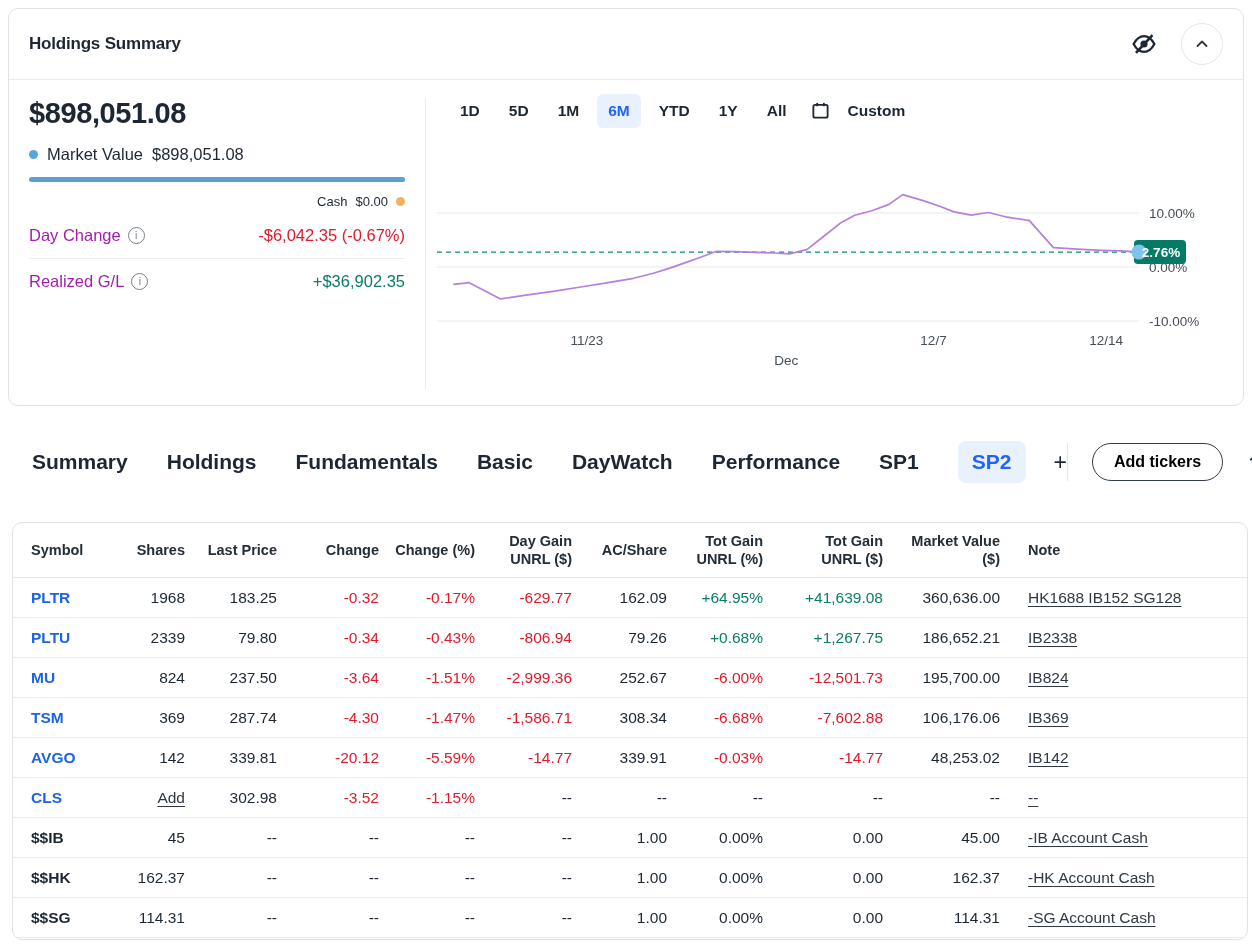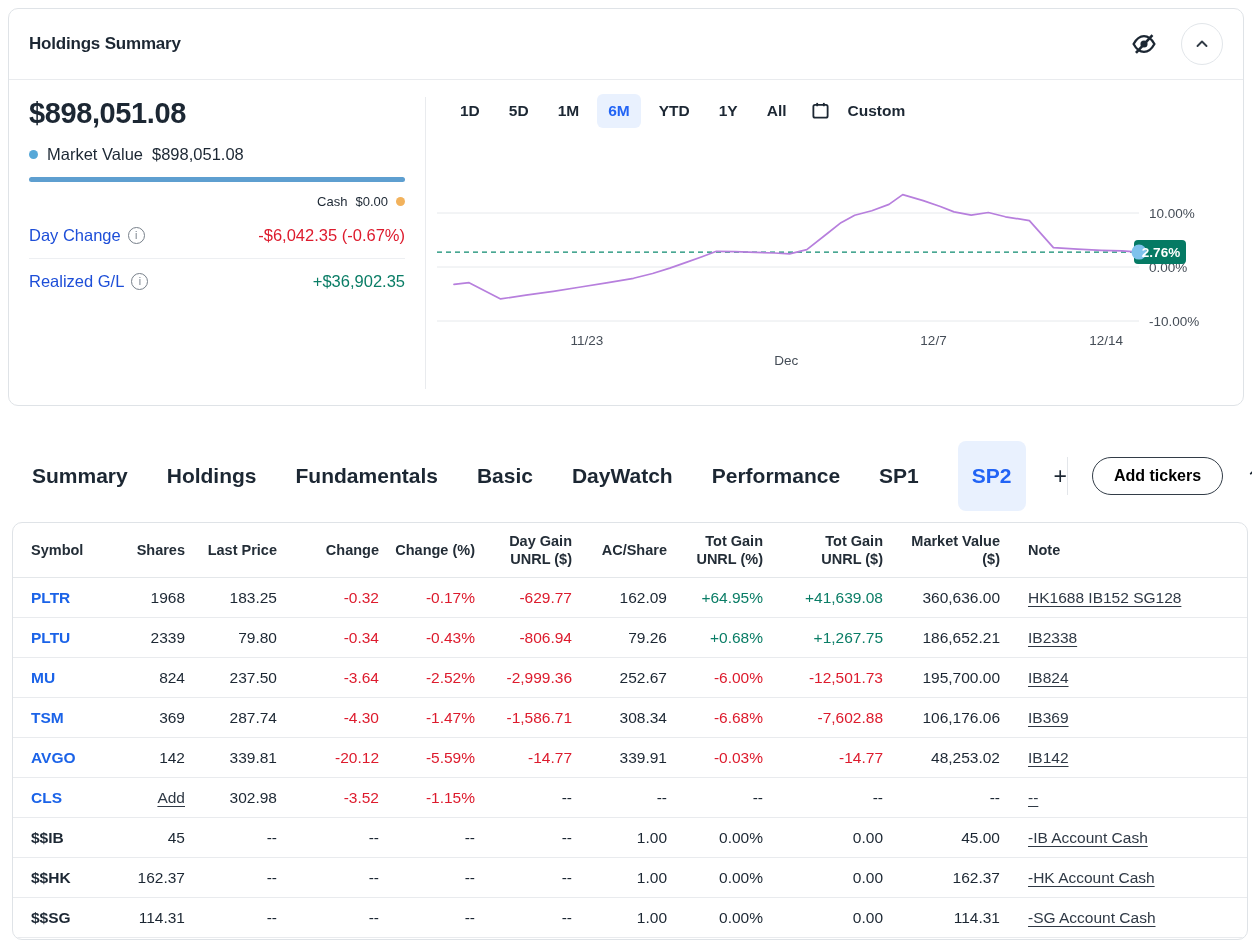--- a/index.html
+++ b/index.html
@@ -23,21 +23,21 @@
   #total-value{font-size:29px;font-weight:bold;letter-spacing:-0.4px;margin:0}
   .legend-row{margin-top:15px;display:flex;align-items:center;gap:9px;font-size:16.5px}
   .dot{width:9px;height:9px;border-radius:50%;display:inline-block}
   .dot-blue{background:#57a8d8}
   .dot-orange{background:#f2b25c}
   #alloc-bar{margin-top:13px;height:5px;border-radius:3px;background:#5e9fd0}
   .cash-row{margin-top:12px;display:flex;justify-content:flex-end;align-items:center;gap:8px;font-size:13px}
   #summary-rows{margin-top:4px}
   .sum-row{display:flex;align-items:center;height:45px;font-size:16.5px}
   .sum-row + .sum-row{border-top:1px solid #edeff2}
-  .sum-label{display:flex;align-items:center;gap:7px;color:#1d4ed8}
+  .sum-label{display:flex;align-items:center;gap:7px;color:#a21caf}
   .info-icon{width:15px;height:15px;border:1px solid #77808a;border-radius:50%;color:#77808a;
     font-size:10.5px;line-height:14px;text-align:center;display:inline-block;font-weight:normal}
   .info-icon::after{content:"i"}
   .sum-value{margin-left:auto}
   .neg{color:#dd1b2d}
   .pos{color:#0a7d66}
 
   #v-divider{position:absolute;left:416px;top:88px;height:292px;width:1px;background:#e9ebee}
 
   
@@ -46,21 +46,21 @@
   .range-tab.active{color:#2264f5;background:#e9f1fe}
   #custom-range{display:flex;align-items:flex-end;gap:18px;padding:8px 6px;cursor:pointer}
 
   #chart{position:absolute;left:428px;top:140px;width:800px;height:248px}
   svg text{font-family:"Liberation Sans", sans-serif}
 
   
   #tabs-row{position:absolute;left:8px;top:441px;width:1236px;display:flex;align-items:center;box-sizing:border-box;padding-right:18px}
   #main-tabs{display:flex;align-items:center;gap:39px;margin-left:24px;font-size:21px;font-weight:bold}
   .main-tab{cursor:pointer;padding:9px 0;color:#1c2733;white-space:nowrap}
-  .main-tab.active{color:#2264f5;background:#e9f1fe;padding:23px 14px;border-radius:8px}
+  .main-tab.active{color:#2264f5;background:#e9f1fe;padding:9px 14px;border-radius:8px}
   #add-tab{font-size:23px;font-weight:normal;margin-left:28px;cursor:pointer;line-height:20px}
   .tabs-right{margin-left:auto;display:flex;align-items:center;gap:24px}
   .tabs-divider{width:1px;height:38px;background:#e3e6ea}
   #add-tickers-btn{border:1.5px solid #333d48;border-radius:22px;padding:9px 21px;font-size:16px;font-weight:bold;cursor:pointer;background:#fff;white-space:nowrap}
 
   
   #table-card{left:12px;top:522px;width:1234px;height:416px;overflow:hidden}
   table{width:100%;border-collapse:collapse;table-layout:fixed;font-size:15.5px}
   th{font-weight:bold;font-size:14.5px;color:#232d37;height:54px;vertical-align:middle;
      white-space:pre-line;border-bottom:1px solid #e4e7ea;padding:0 8px 0 0;line-height:1.25}
@@ -253,21 +253,21 @@
           <td class="ar pos">+0.68%</td>
           <td class="ar pos">+1,267.75</td>
           <td class="ar">186,652.21</td>
           <td class="al notecol"><span class="linkish">IB2338</span></td>
         </tr>
         <tr>
           <td class="al first sym">MU</td>
           <td class="ar">824</td>
           <td class="ar">237.50</td>
           <td class="ar neg">-3.64</td>
-          <td class="ar neg">-2.52%</td>
+          <td class="ar neg">-1.51%</td>
           <td class="ar neg">-2,999.36</td>
           <td class="ar">252.67</td>
           <td class="ar neg">-6.00%</td>
           <td class="ar neg">-12,501.73</td>
           <td class="ar">195,700.00</td>
           <td class="al notecol"><span class="linkish">IB824</span></td>
         </tr>
         <tr>
           <td class="al first sym">TSM</td>
           <td class="ar">369</td>

